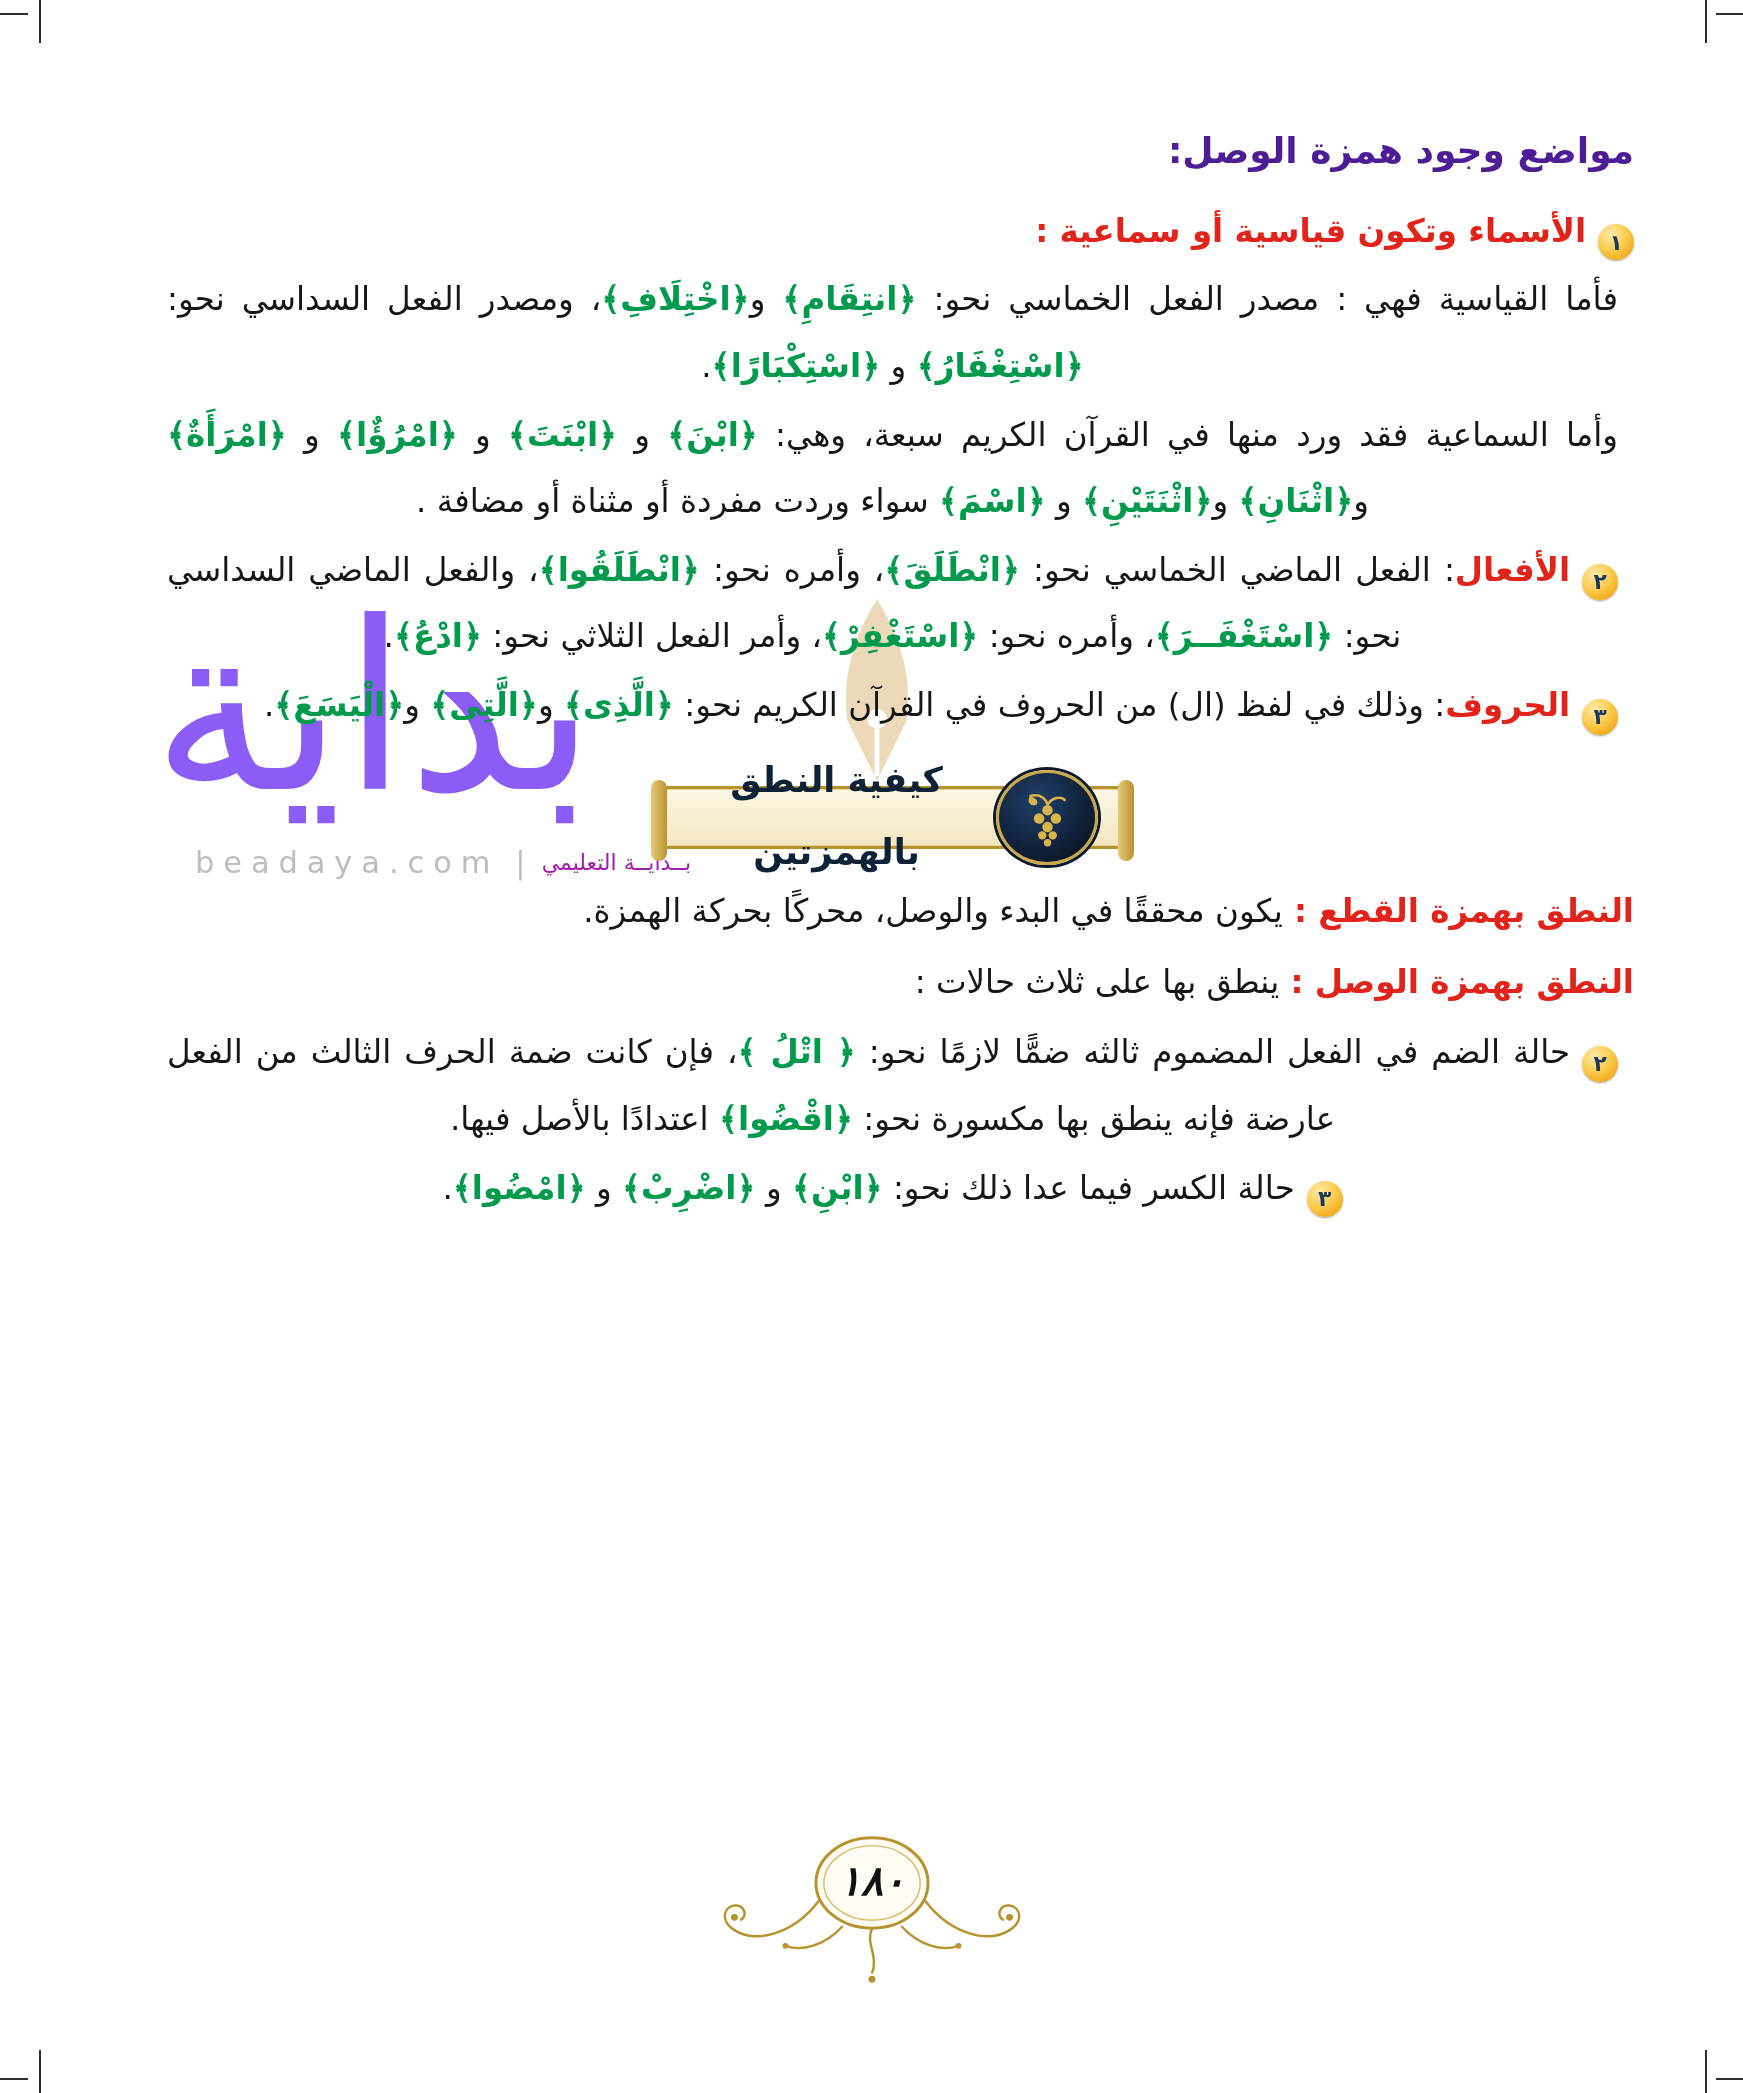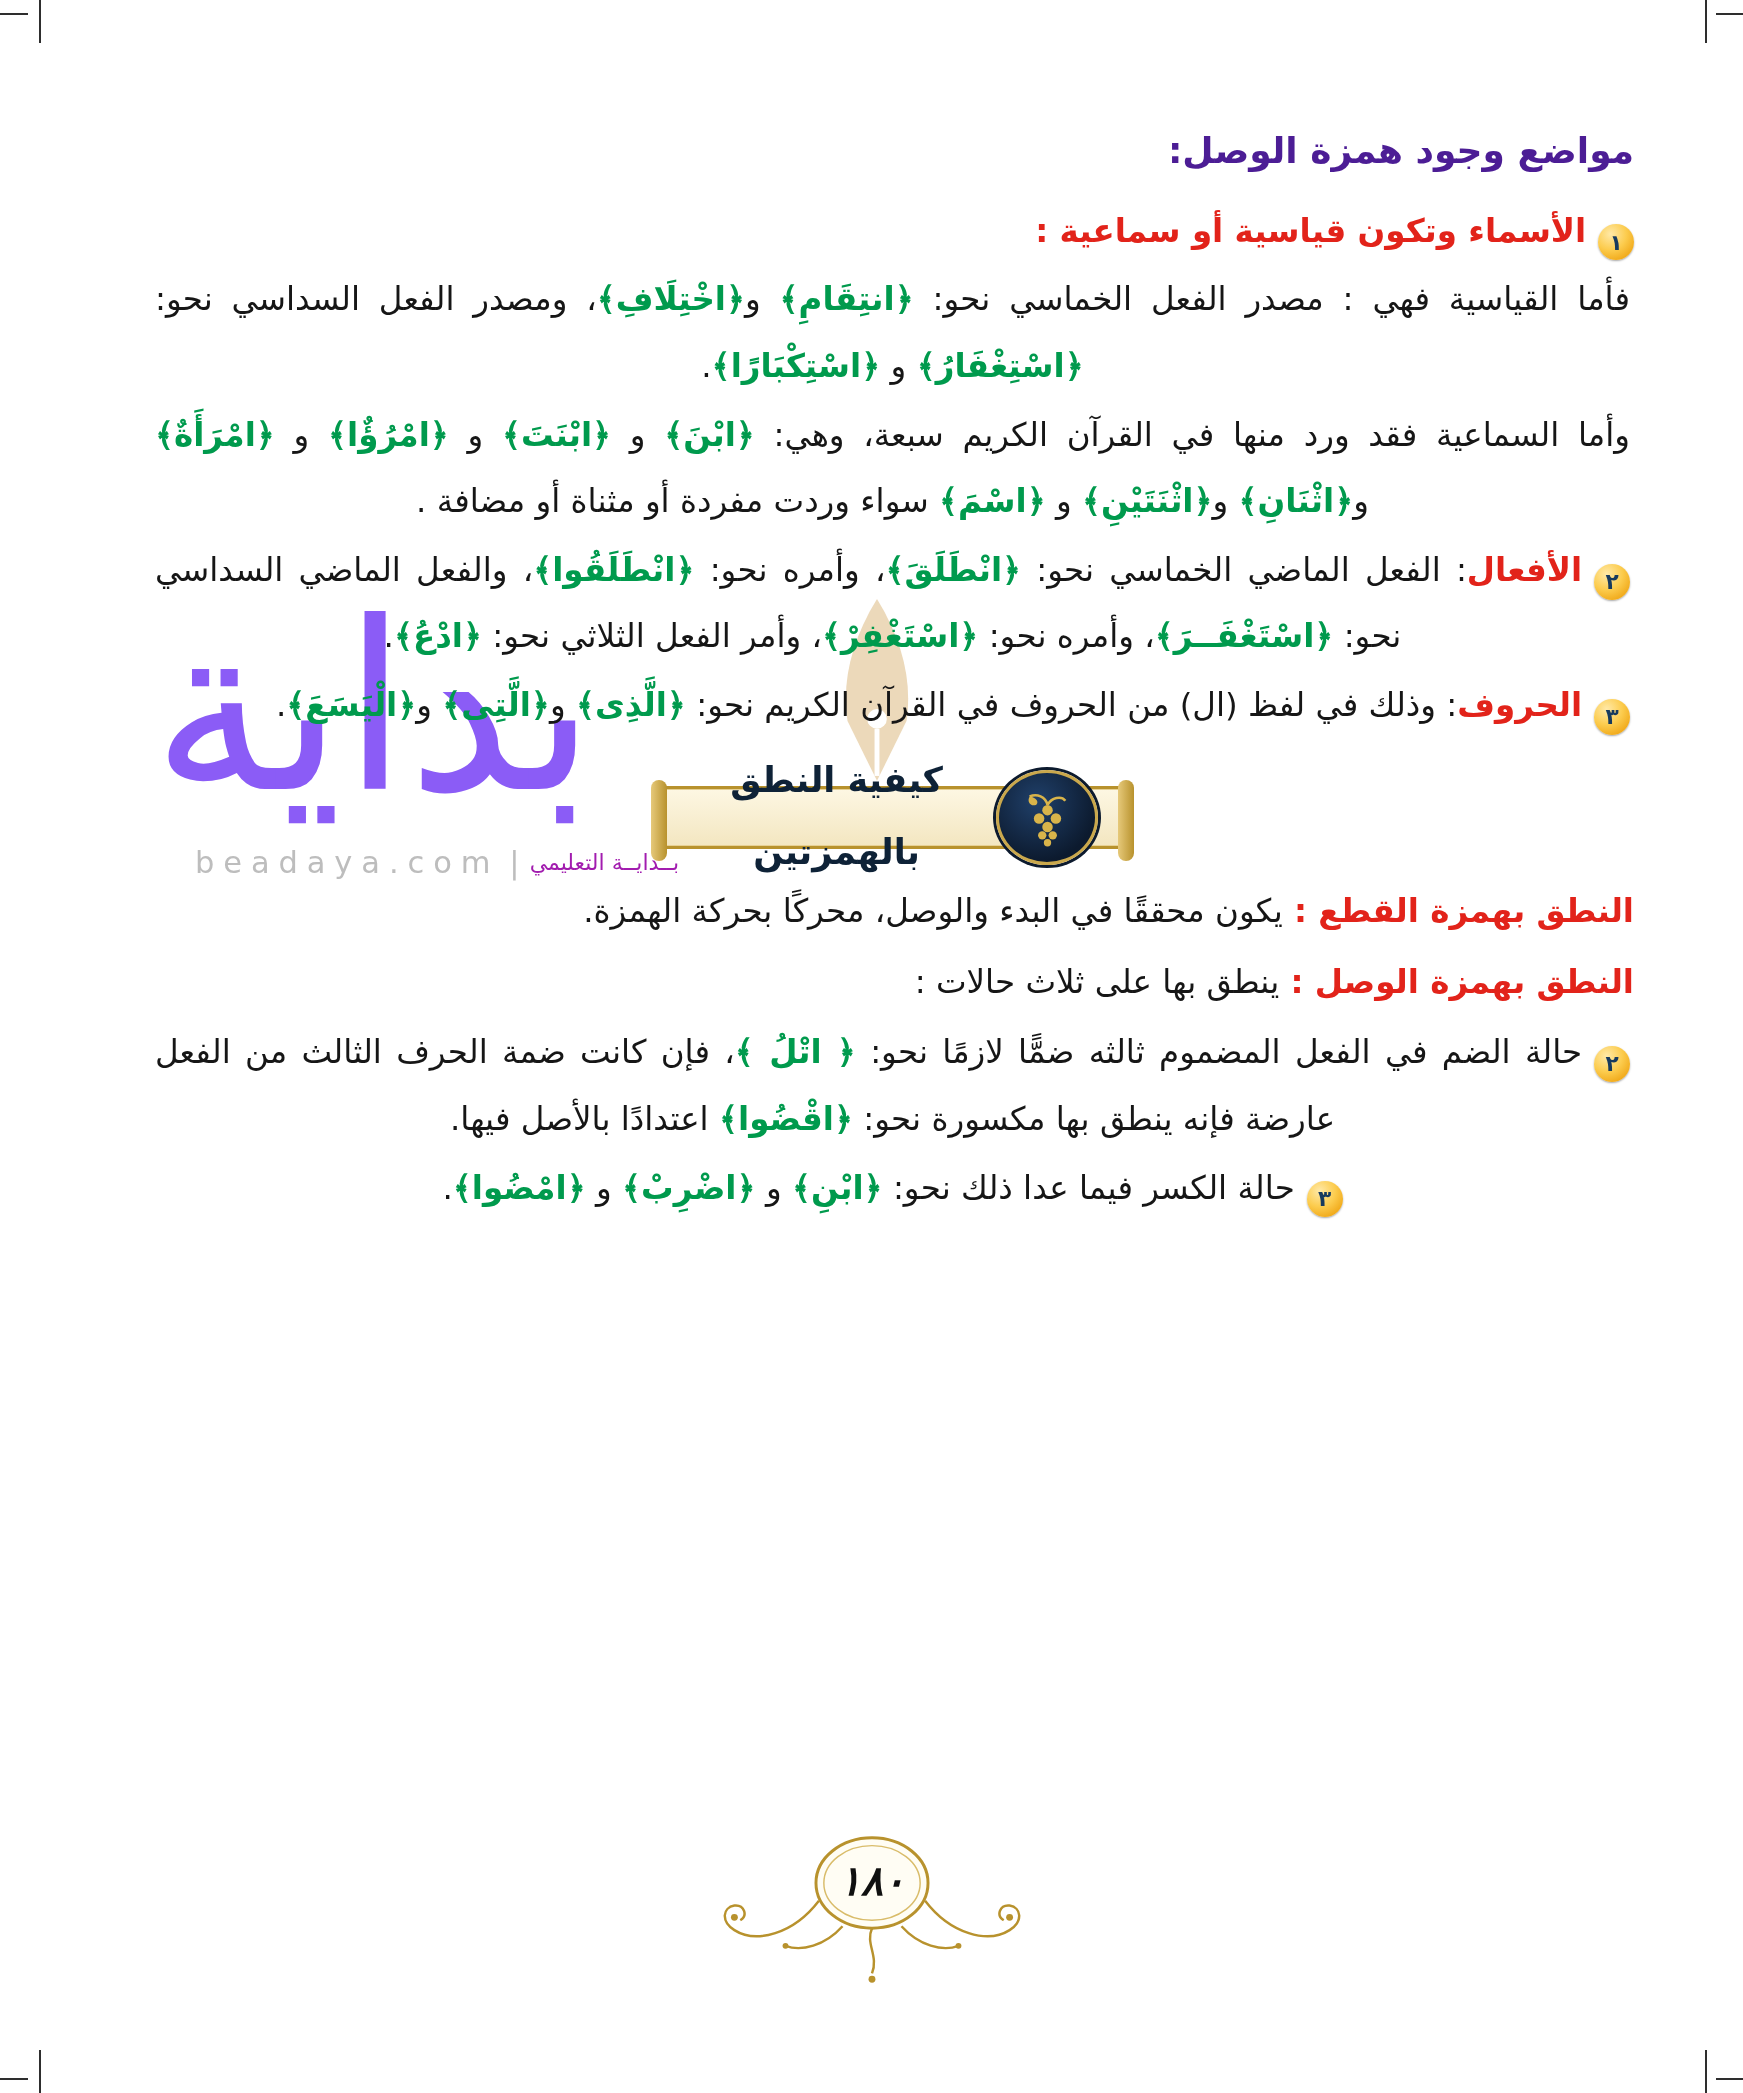--- a/index.html
+++ b/index.html
@@ -22,36 +22,36 @@
 
   
   .wm-logo{
     position:absolute;top:591px;left:152px;z-index:0;
     font-size:234px;font-weight:normal;line-height:1;letter-spacing:9.9px;
     color:#8b5cf6;direction:rtl;
   }
   .wm-nib{position:absolute;top:599px;left:818px;z-index:0}
   .wm-line{
     position:absolute;top:845px;left:195px;z-index:0;direction:ltr;
-    display:flex;align-items:center;gap:10px;
+    display:flex;align-items:center;gap:16px;
     font-size:30.5px;color:#bdbdbd;
   }
   .wm-latin{letter-spacing:8.9px}
   .wm-brand{color:#a21caf;font-size:22px}
 
   
   .content{
     position:absolute;top:114px;right:110px;width:1483px;z-index:2;
     direction:rtl;font-size:32.5px;line-height:2.05;color:#161616;
   }
   .h-blue{color:#4c1d95;font-size:36px;font-weight:bold;text-align:right;margin-bottom:9.9px}
   .item-title{margin:2px 0;text-align:right}
   .red{color:#e2231a}
   .bold{font-weight:bold}
-  .par{text-align:justify;margin:2px 4px}
+  .par{text-align:justify;margin:2px 16px}
   .talc{text-align-last:center}
   .centered{text-align:center}
   .line{text-align:right;margin:3.9px 0}
   .seg-b{color:#161616}
   .seg-g{color:#009a4d;font-weight:bold}
   .seg-r{color:#e2231a;font-weight:bold}
   .bullet{
     display:inline-flex;width:36px;height:36px;border-radius:50%;
     background:radial-gradient(circle at 35% 28%,#ffe9a8,#fccc4e 45%,#f0a818 80%,#d88f00);
     color:#173a5e;font-weight:bold;font-size:21.7px;line-height:1;

